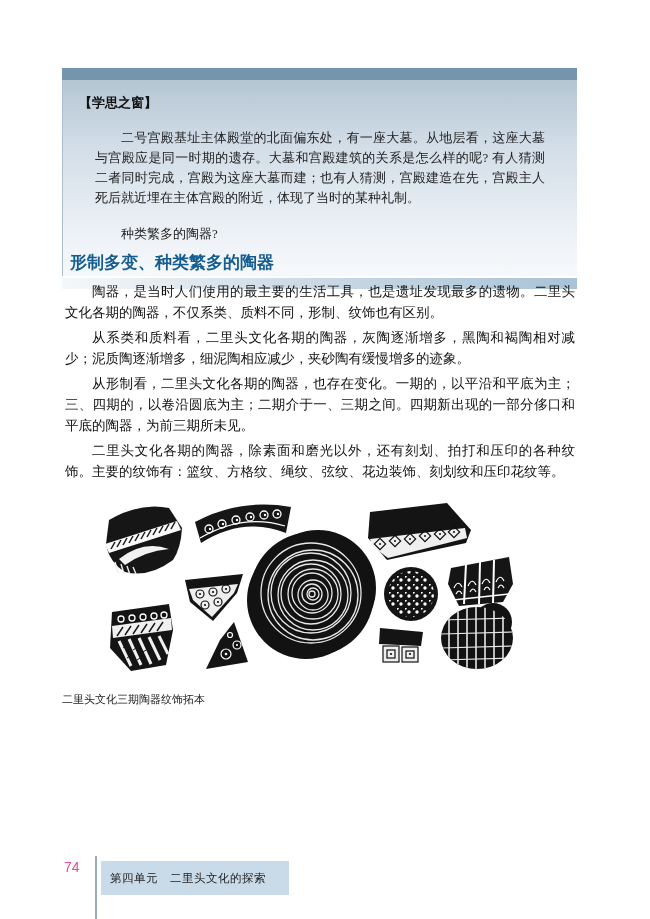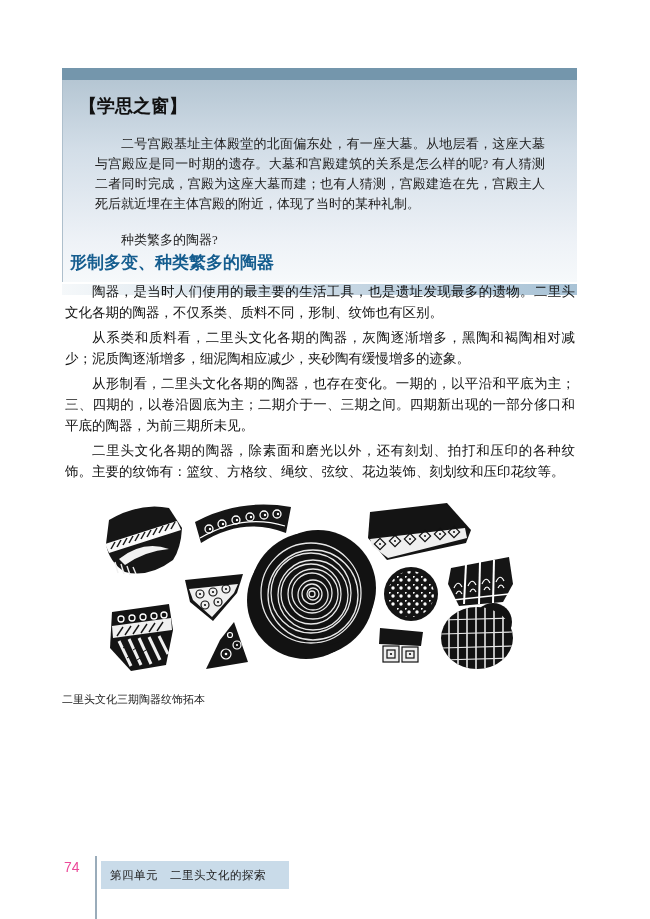--- a/index.html
+++ b/index.html
@@ -10,21 +10,21 @@
 
   
   .callout{position:absolute;left:62px;top:68px;width:515px;}
   .callout-topbar{height:12px;background:#7496ac;}
   .callout-body{
     background:linear-gradient(to bottom,#b5c6d3 0%,#d3dee8 35%,#eef2f7 80%,#f6f9fb 100%);
     border-left:1px solid #aebfcc;
     padding:14px 16px 16px 16px;
     min-height:95px;
   }
-  .callout-title{font-weight:bold;font-size:18px;margin:0 0 10px 0;color:#111;}
+  .callout-title{font-weight:bold;font-size:13px;margin:0 0 10px 0;color:#111;}
   .callout-body p{
     margin:16px;font-size:13px;line-height:20px;text-align:justify;
     text-indent:2em;color:#222;
   }
   .callout-bottombar{
     height:11px;margin-top:2px;
     background:linear-gradient(to right,#f5f8fa 0%,#cddbe6 45%,#a9c3d6 100%);
   }
 
   
@@ -51,21 +51,21 @@
   
   .footer-pagenum{
     position:absolute;left:52px;top:859px;
     font-family:"Liberation Sans","DejaVu Sans",sans-serif;
     font-size:14px;color:#ec4899;margin-left:12px;
   }
   .footer-rule{
     position:absolute;left:95px;top:856px;width:2px;height:63px;background:#9aacba;
   }
   .footer-band{
-    position:absolute;left:101px;top:861px;width:188px;height:28px;
+    position:absolute;left:101px;top:861px;width:188px;height:34px;
     background:#c9dbe9;display:flex;align-items:center;
     font-family:"Liberation Sans","DejaVu Sans",sans-serif;
     font-size:11.5px;color:#222;padding-left:9px;box-sizing:border-box;
     letter-spacing:0.5px;
   }
 </style>
 </head>
 <body>
 
 <div class="page">

